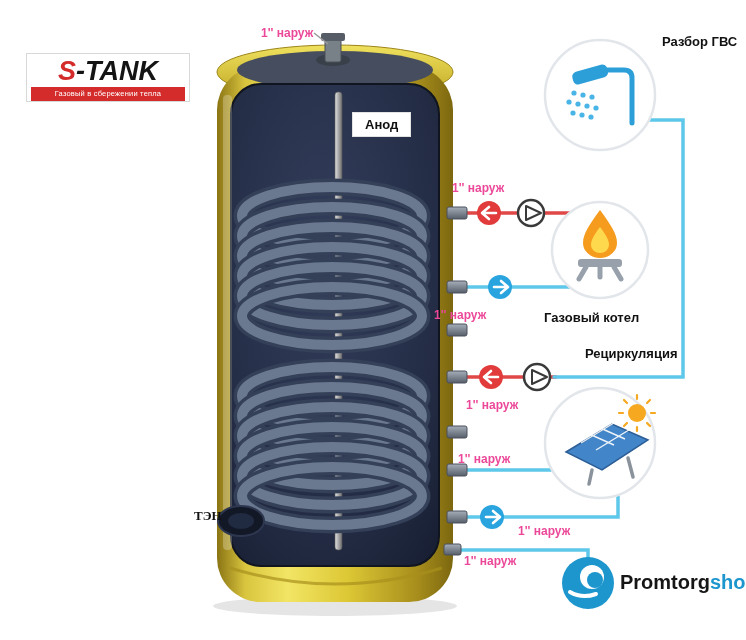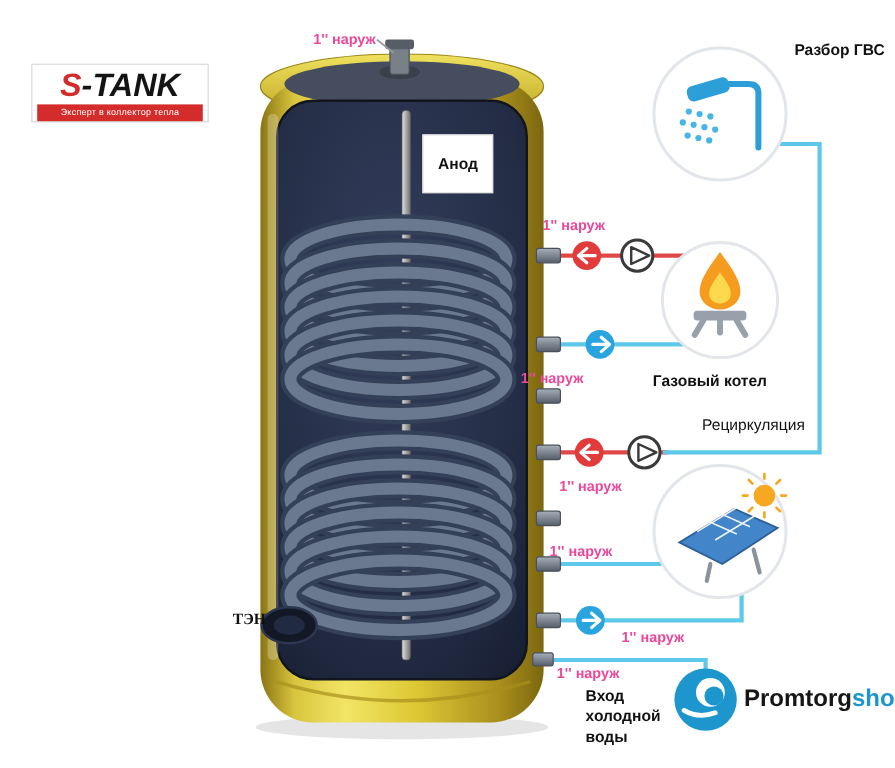--- a/index.html
+++ b/index.html
@@ -1,24 +1,24 @@
 <!DOCTYPE html>
 <html><head>
 <meta charset="utf-8">
 <style>
   * { margin:0; padding:0; box-sizing:border-box; }
   html,body { width:746px; height:640px; background:#fff; font-family:"Liberation Sans",sans-serif; }
   .page { position:relative; width:746px; height:640px; background:#fff; overflow:hidden; }
   .art { position:absolute; left:0; top:0; }
   .lbl { position:absolute; font-size:12px; font-weight:bold; color:#ec4899; white-space:nowrap; }
   .ann { position:absolute; font-size:13px; font-weight:bold; color:#111; line-height:1.3;padding-left:24px; }
-  .ann.normal { font-weight:normal; }
+  .ann.normal { font-weight:bold; }
   .anode-box { position:absolute; left:352px; top:112px; background:#fff; border:1px solid #e3e3e3;
-               padding:16px 12px; font-size:13px; font-weight:bold; color:#111; }
-  .stank { position:absolute; left:26px; top:53px; width:148px; border:1px solid #d8d8d8;
+               padding:4px 12px; font-size:13px; font-weight:bold; color:#111; }
+  .stank { position:absolute; left:26px; top:53px; width:164px; border:1px solid #d8d8d8;
            background:#fff; padding:3px 4px 0; text-align:center; }
   .stank-name { font-size:27px; font-weight:bold; font-style:italic; color:#141414; line-height:1.05; }
   .stank-name .s { color:#d42b2b; }
   .stank-tagline { margin-top:2px; background:#d42b2b; color:#fff; font-size:7.5px;
                    padding:2px 0 3px; letter-spacing:.2px; white-space:nowrap; }
   .footer-text { position:absolute; left:620px; top:571px; font-size:20px; font-weight:bold;
                  color:#161616; white-space:nowrap; }
   .footer-text .shop { color:#1d96cd; }
 </style>
 </head>
@@ -190,32 +190,31 @@
     <g>
       <circle cx="588" cy="583" r="26" fill="#1d96cd"></circle>
       <circle cx="592" cy="577" r="12" fill="#fff"></circle>
       <circle cx="595" cy="580" r="8" fill="#1d96cd"></circle>
       <path d="M570 592 Q582 599 596 594" stroke="#fff" stroke-width="4" fill="none" stroke-linecap="round"></path>
     </g>
   </svg>
 
   <div class="stank">
     <div class="stank-name"><span class="s">S</span><span>-TANK</span></div>
-    <div class="stank-tagline">Эксперт в коллектор тепла</div>
+    <div class="stank-tagline">Газовый в сбережении тепла</div>
   </div>
 
   <div class="lbl" style="left:261px; top:26px;">1'' наруж</div>
   <div class="ann" style="left:638px; top:34px;">Разбор ГВС</div>
   <div class="lbl" style="left:452px; top:181px;">1'' наруж</div>
   <div class="lbl" style="left:434px; top:308px;">1'' наруж</div>
   <div class="ann" style="left:520px; top:310px;">Газовый котел</div>
   <div class="ann normal" style="left:561px; top:346px;">Рециркуляция</div>
   <div class="lbl" style="left:466px; top:398px;">1'' наруж</div>
   <div class="lbl" style="left:458px; top:452px;">1'' наруж</div>
   <div class="lbl" style="left:518px; top:524px;">1'' наруж</div>
   <div class="lbl" style="left:464px; top:554px;">1'' наруж</div>
-  <div class="ann" style="left:464px; top:572px; width:120px;">Вход холодной воды</div>
   <div class="ann" style="left:170px; top:508px;font-family:Liberation Serif, serif;">ТЭН</div>
   <div class="anode-box">Анод</div>
 
   <div class="footer-text"><span>Promtorg</span><span class="shop">shop</span></div>
 
 </div>
 
 </body></html>

